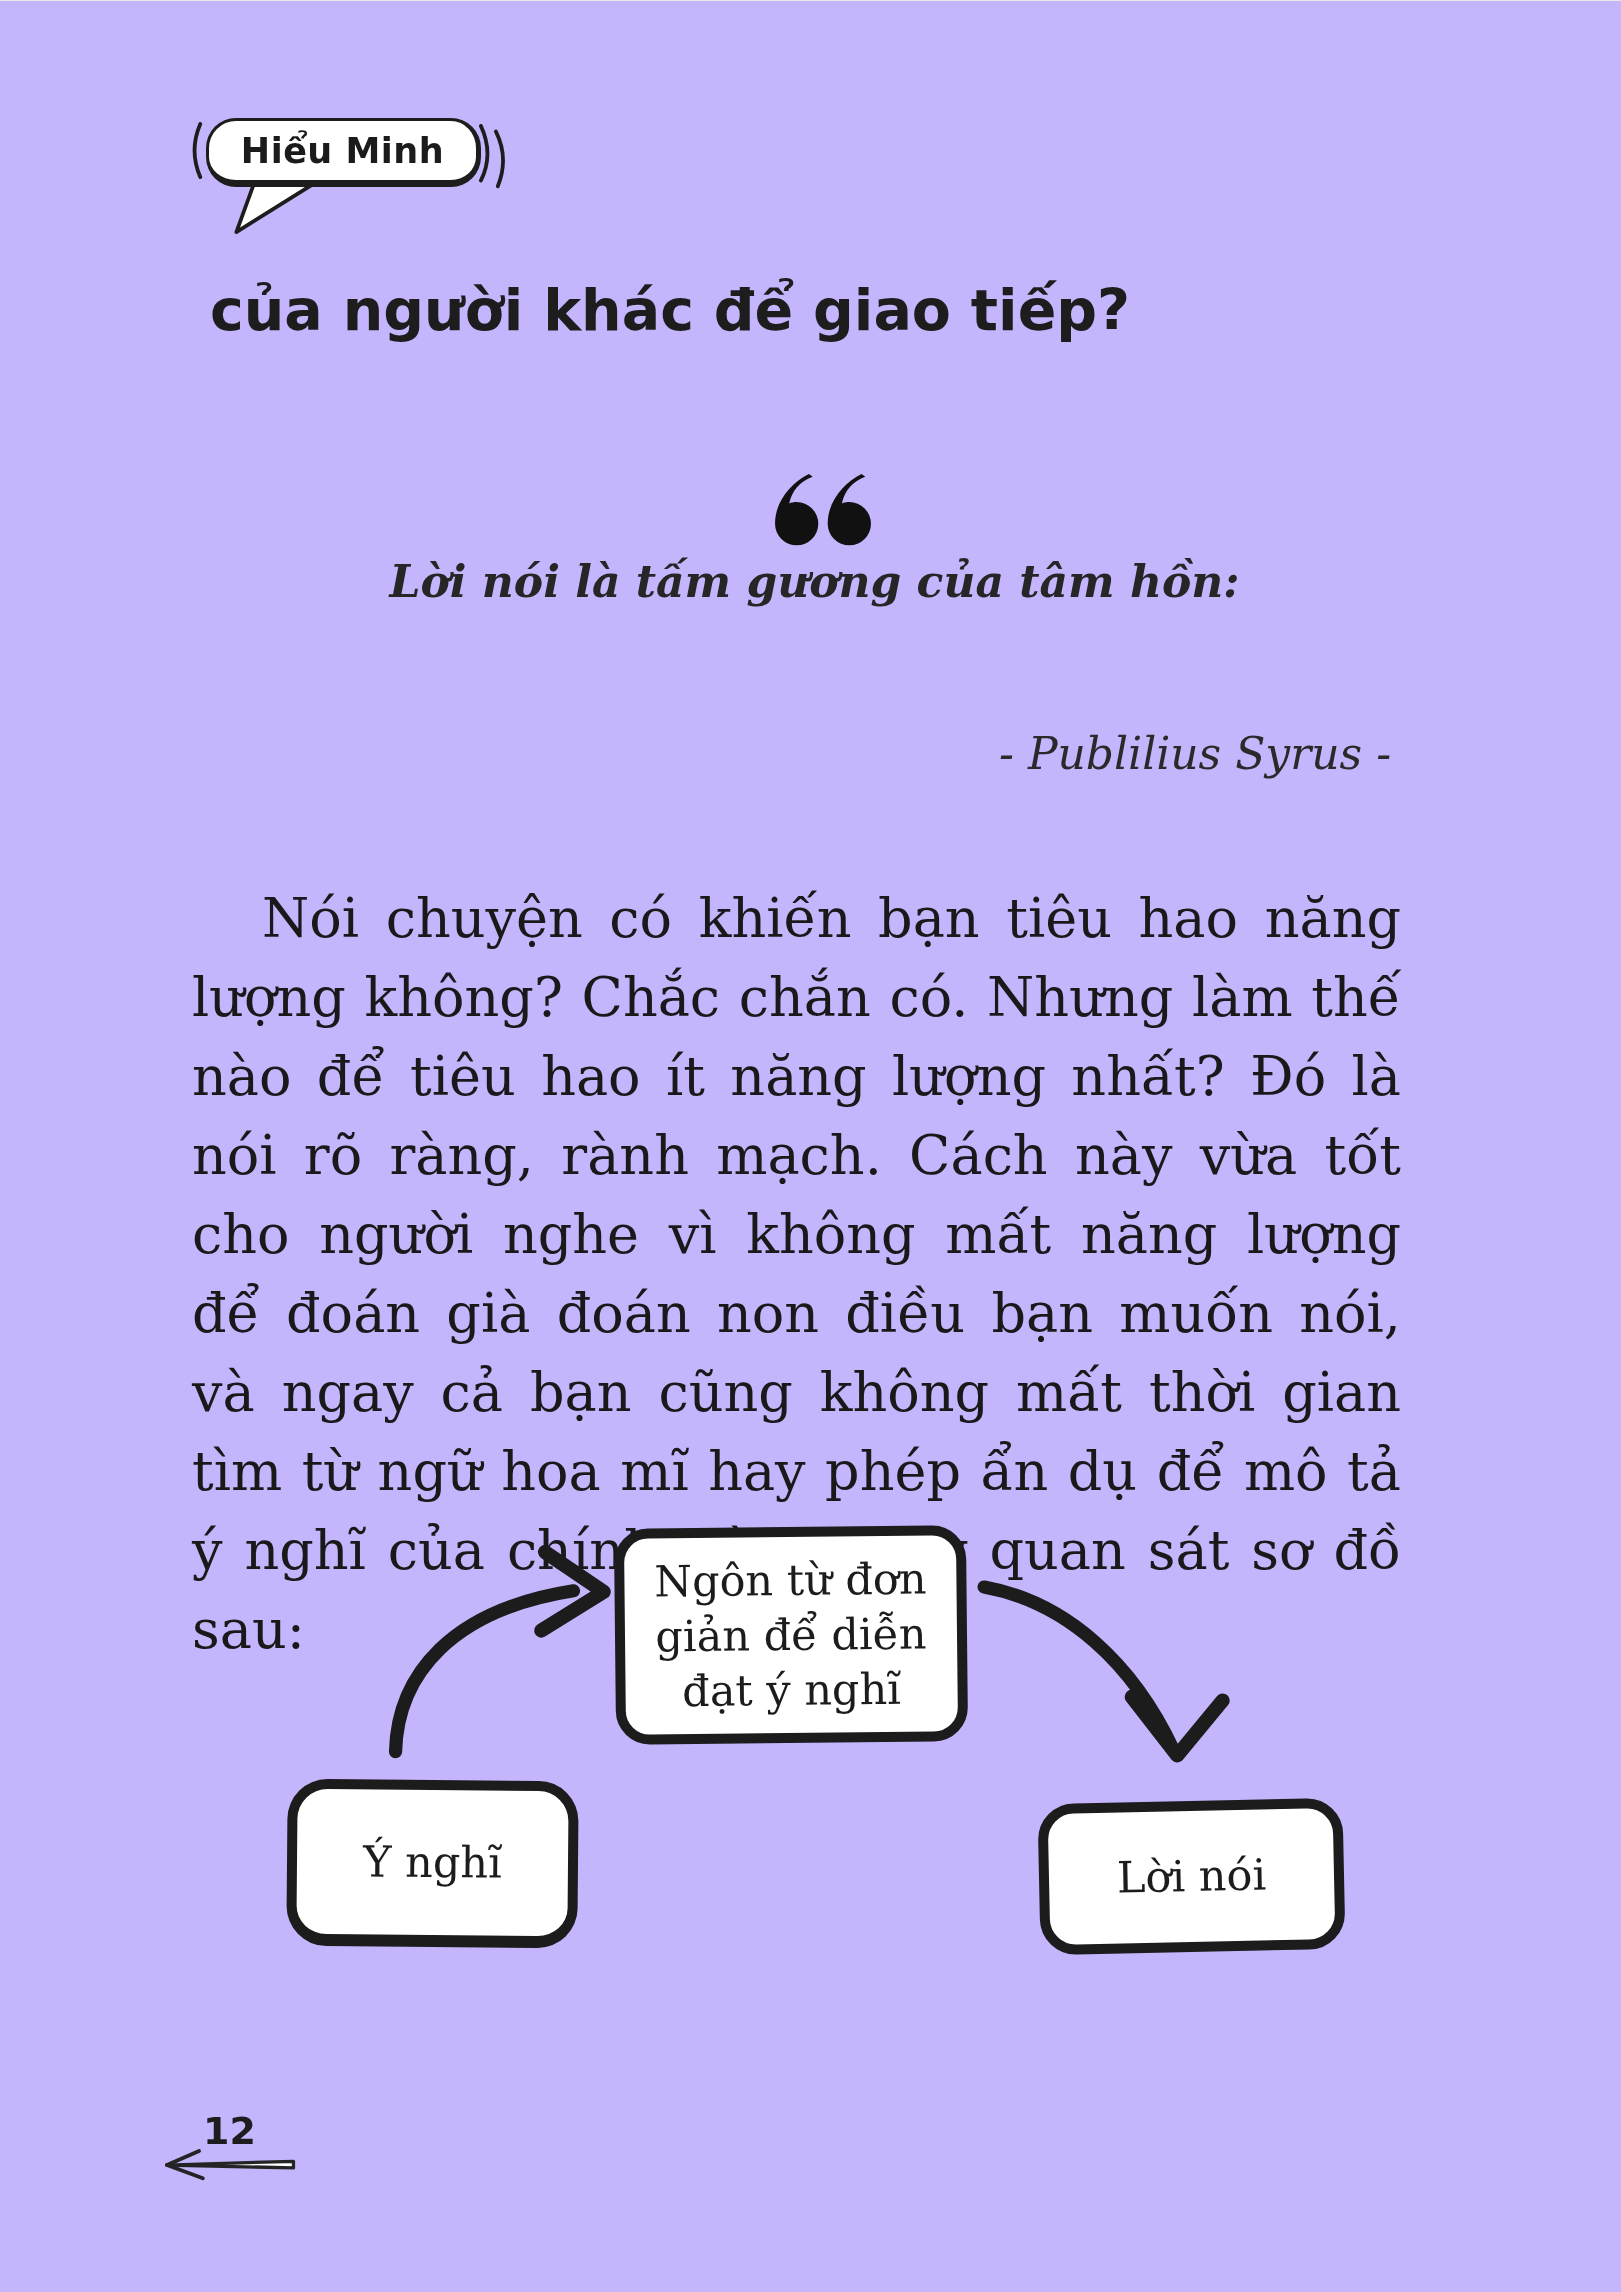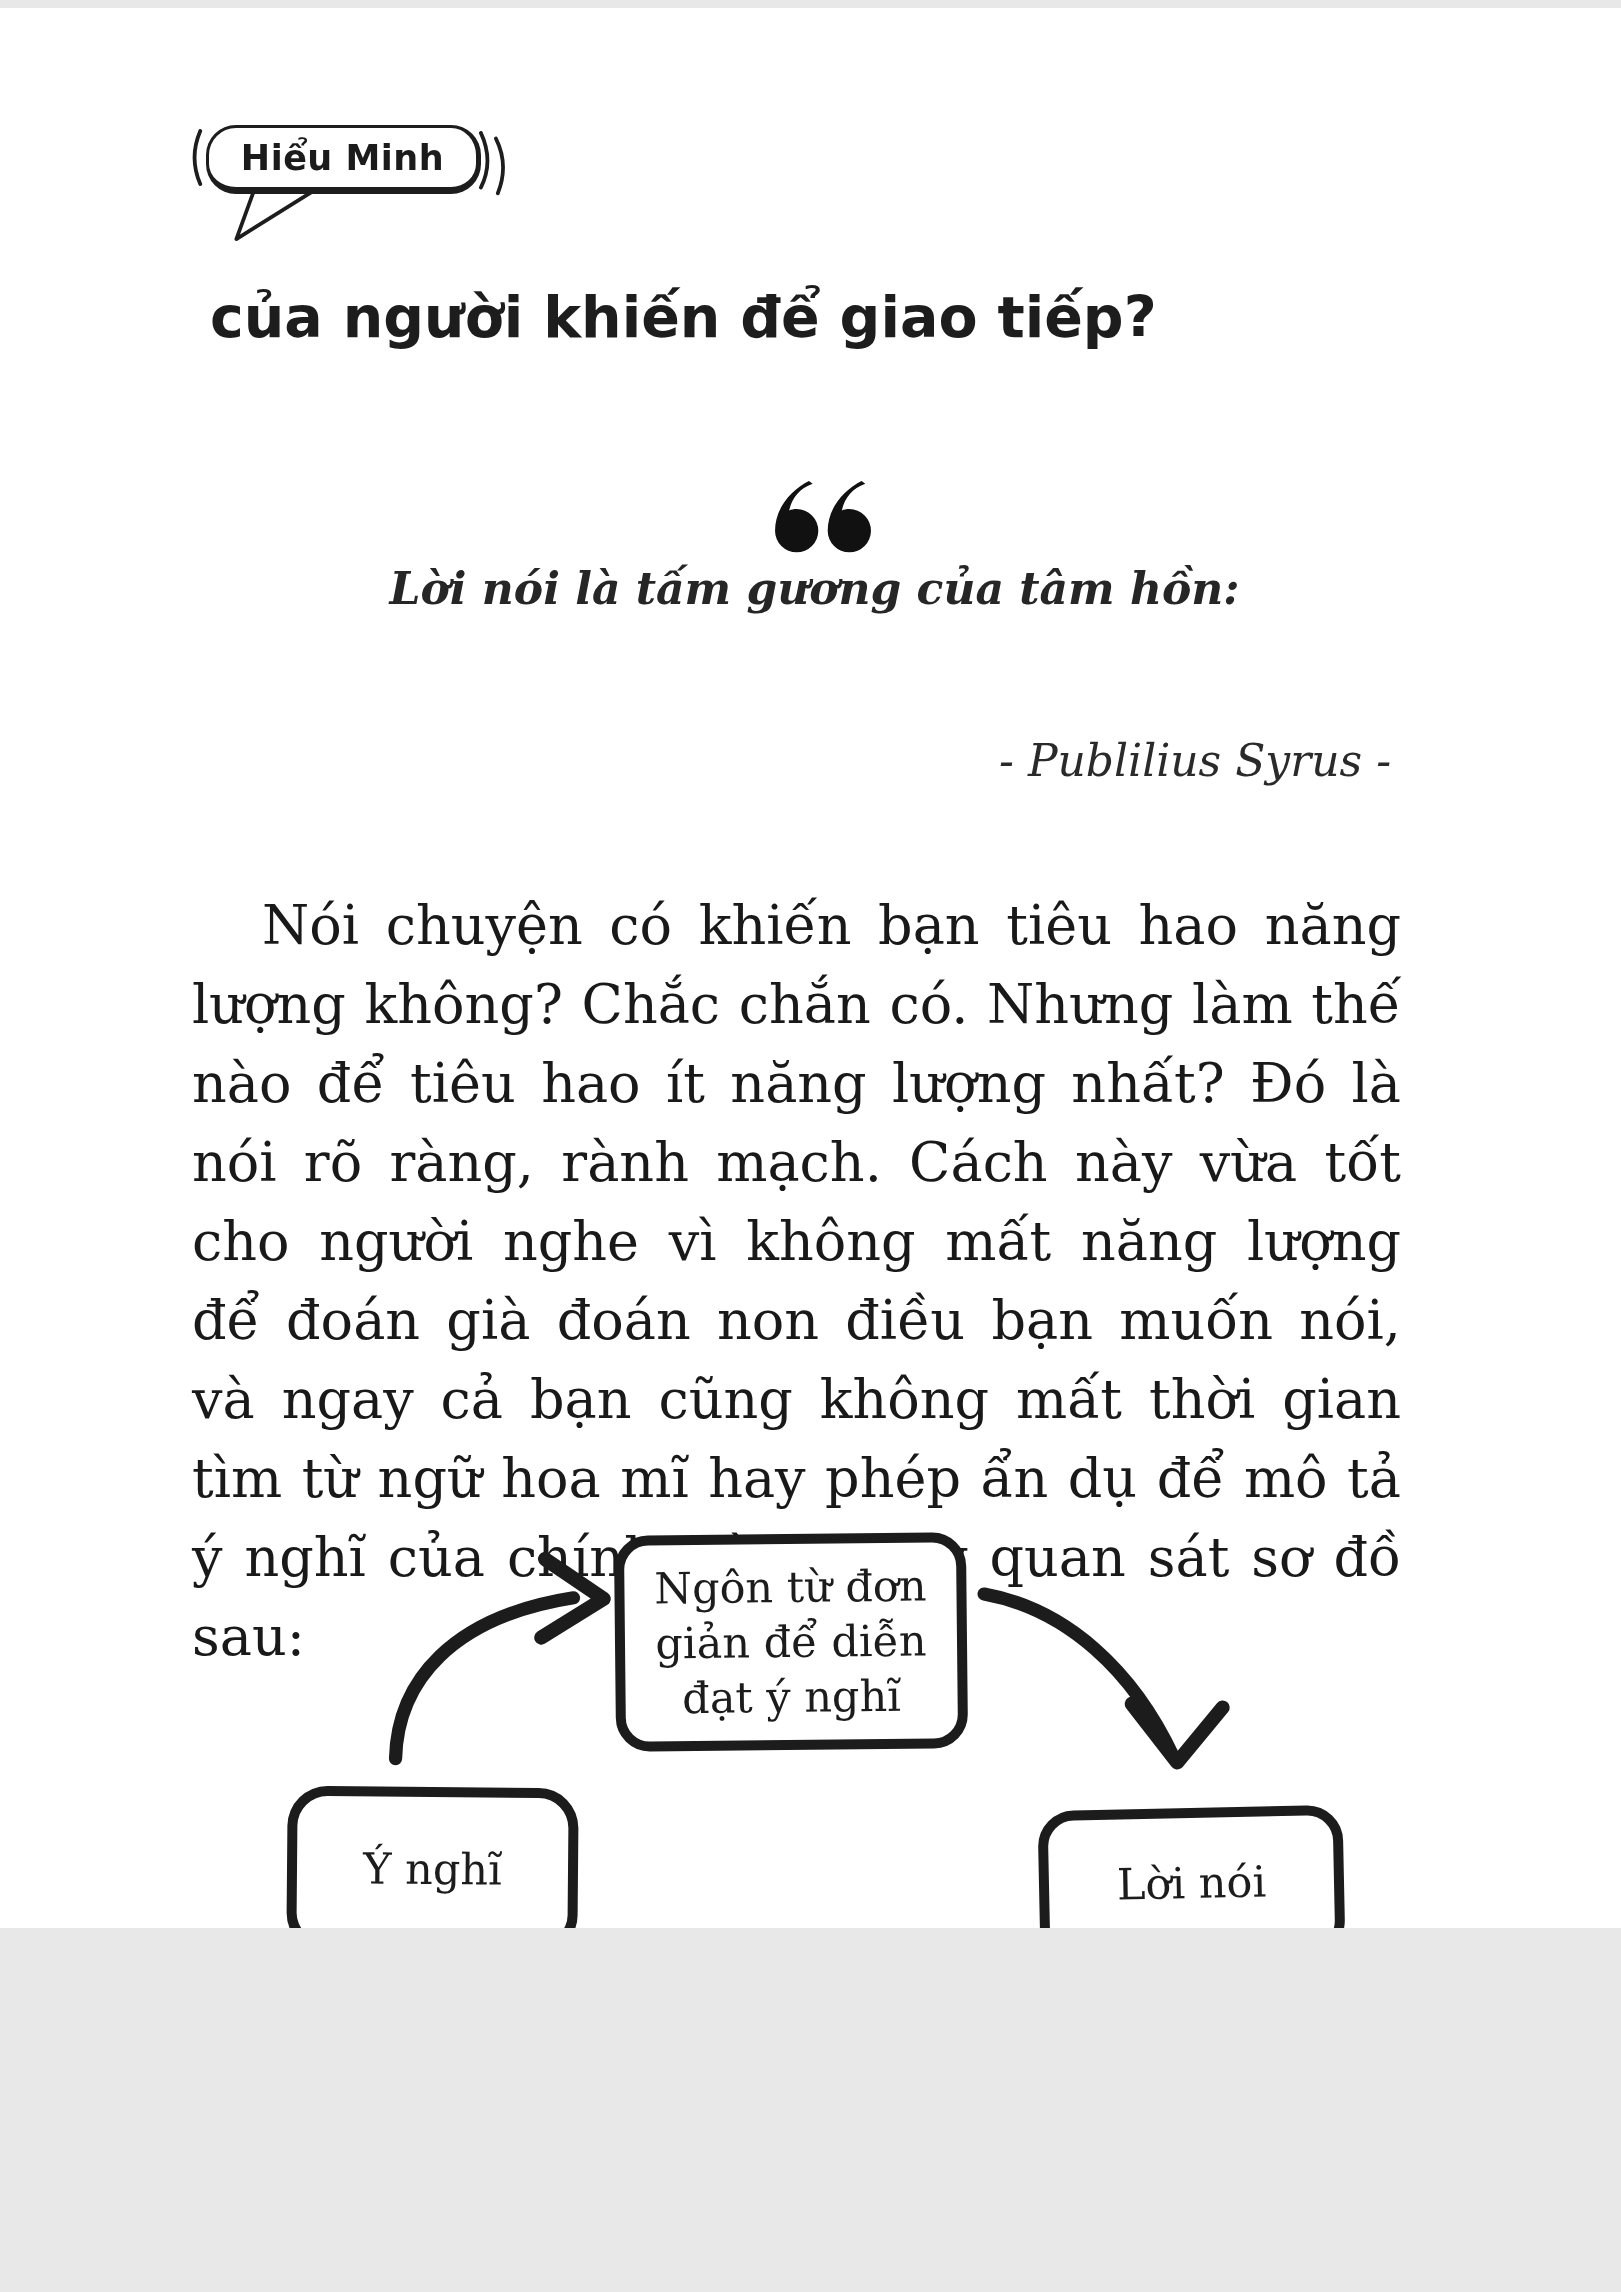--- a/index.html
+++ b/index.html
@@ -1,18 +1,18 @@
 <!DOCTYPE html>
 <html style="font-size:15px"><head>
 <meta charset="utf-8">
 <style>
   html,body { margin:0; padding:0; background:#e8e8e8; }
   .page {
-    position:relative; width:1621px; height:1920px;
-    background:#ffffff; overflow:hidden; margin:8px auto;
+    position:relative; width:1621px; height:2292px;
+    background:#c4b5fd; overflow:hidden; margin:1px auto;
     color:#1b1b1b;
   }
   
   .bubble {
     position:absolute; left:206px; top:117px; width:267px; height:59px;
     border:3.8px solid #1d1d1d; border-bottom-width:7.6px; border-right-width:5.7px;
     border-radius:30px; background:#fff;
     display:flex; align-items:center; justify-content:center;
     font-family:"DejaVu Sans","Liberation Sans",sans-serif;
     font-weight:700; font-size:35px; letter-spacing:0.5px;
@@ -89,21 +89,21 @@
   </svg>
   <svg class="bubble-lines-left" width="21" height="57" viewBox="0 0 22 60">
     <path d="M16 2 Q4 30 16 58" fill="none" stroke="#1d1d1d" stroke-width="4" stroke-linecap="round"></path>
   </svg>
   <svg class="bubble-lines-right" width="40" height="66" viewBox="0 0 42 70">
     <path d="M6 2 Q20 32 6 60" fill="none" stroke="#1d1d1d" stroke-width="4" stroke-linecap="round"></path>
     <path d="M22 8 Q36 36 24 66" fill="none" stroke="#1d1d1d" stroke-width="4" stroke-linecap="round"></path>
   </svg>
 
   <div class="heading">
-    <div class="h-line2">của người khiến để giao tiếp?</div>
+    <div class="h-line2">của người khác để giao tiếp?</div>
   </div>
 
   <svg class="quote-mark-wrap" viewBox="0 0 110 84">
     <path d="M40 2 C20 12 4 32 4 55 a 23 23 0 1 0 23 -23 c-3 0 -6 0.6 -8 1.6 C22 20 30 10 44 5 Z" fill="#111"></path>
     <path d="M96 2 C76 12 60 32 60 55 a 23 23 0 1 0 23 -23 c-3 0 -6 0.6 -8 1.6 C78 20 86 10 100 5 Z" fill="#111"></path>
   </svg>
 
   <div class="quote-line quote-line1">Lời nói là tấm gương của tâm hồn:</div>
   <div class="attribution">- Publilius Syrus -</div>
 

